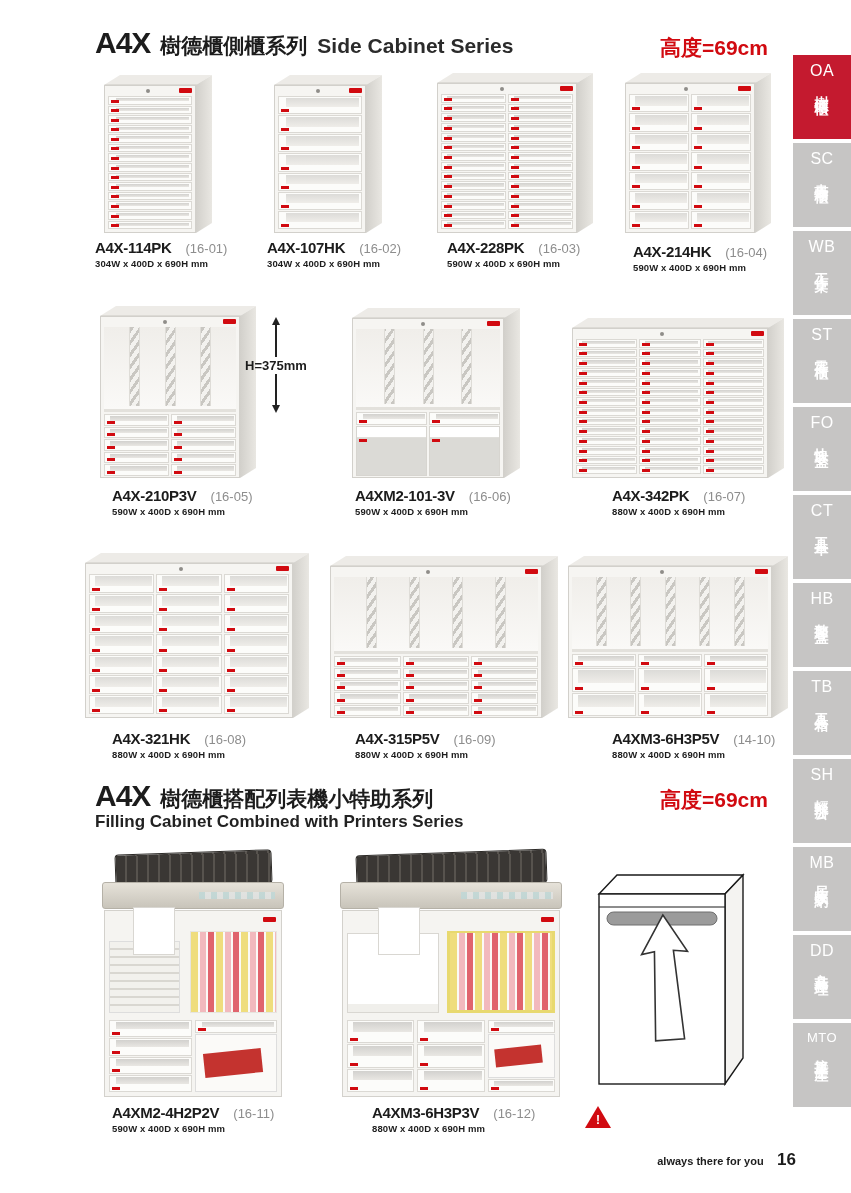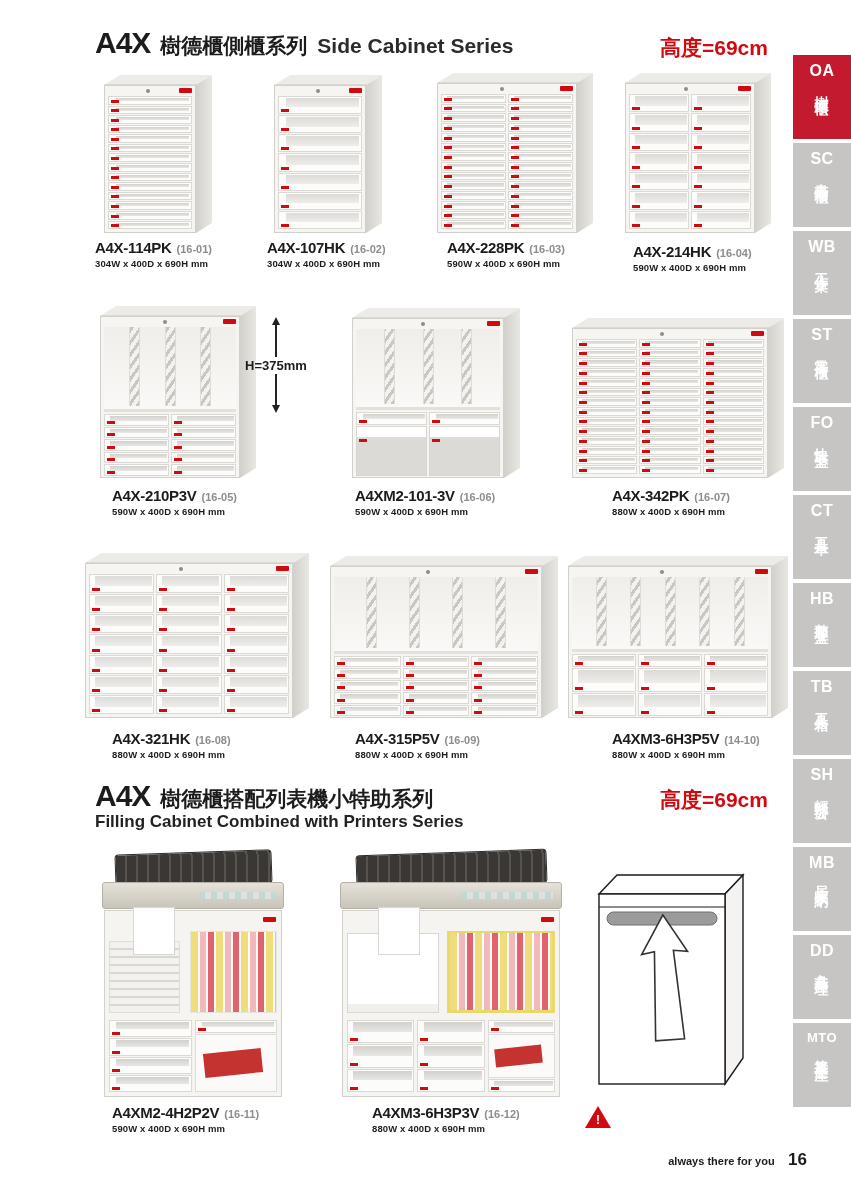--- a/index.html
+++ b/index.html
@@ -16,29 +16,29 @@
   .sec-zh{font-size:21px;font-weight:700}
   .sec-en{font-size:21px;font-weight:700;color:#2b2b2b}
   .sec-en2{position:absolute;font-size:17px;font-weight:800;color:#222}
   .h-note{position:absolute;font-size:21px;font-weight:800;color:var(--hl)}
 
   
   .sidebar{position:absolute;left:793px;top:55px;width:58px}
   .tab{width:58px;height:84px;margin-bottom:4px;background:var(--tab-gray);color:#fff;
        text-align:center;padding-top:7px;cursor:pointer}
   .tab.active{background:var(--accent)}
-  .tab-code{display:block;font-size:16px;font-weight:700;letter-spacing:.5px}
+  .tab-code{display:block;font-size:16px;font-weight:400;letter-spacing:.5px}
   .tab.small-code .tab-code{font-size:13px}
   .tab-zh{display:inline-block;writing-mode:vertical-rl;text-orientation:upright;
           font-size:14px;font-weight:700;letter-spacing:3px;margin-top:2px}
 
   
   .cap{position:absolute;white-space:nowrap}
   .cap .model{font-size:15px;font-weight:800;letter-spacing:-.3px}
-  .cap .ref{font-size:11px;font-weight:700;color:var(--ref-gray);margin-left:5px}
+  .cap .ref{font-size:13px;font-weight:400;color:var(--ref-gray);margin-left:14px}
   .cap .size{font-size:9.5px;font-weight:800;letter-spacing:.1px;margin-top:1px}
 
   
   .fig{position:absolute}
   .cab{position:relative;width:100%;height:100%}
   .cab-topface{position:absolute;top:0;left:0;width:100%;background:#edebe7;border-bottom:1px solid #dcdad5}
   .cab-side{position:absolute;top:0;background:linear-gradient(to right,#d2d0cb,#e9e7e2)}
   .cab-front{position:absolute;left:0;background:#f6f5f2;border:1px solid #d2d0cb}
   .cab-bar{position:relative;height:10px}
   .lock{position:absolute;left:45%;top:3px;width:4px;height:4px;border-radius:50%;background:#8f8d89}
@@ -94,21 +94,21 @@
                background:var(--folder-red);transform:rotate(-6deg)}
 
   
   .notice{position:absolute;display:flex;gap:8px;align-items:flex-start}
   .warn-tri{position:relative;width:26px;height:22px;margin-top:4px;flex:0 0 auto;
             background:var(--hl);clip-path:polygon(50% 0,100% 100%,0 100%)}
   .warn-tri span{position:absolute;left:0;right:0;bottom:1px;text-align:center;color:#fff;
                  font-weight:800;font-size:12px}
   .notice-lines{font-size:13.5px;font-weight:800;line-height:1.5;white-space:nowrap}
 
-  .footer{position:absolute;top:1150px;left:15px;width:792px;text-align:right}
+  .footer{position:absolute;top:1150px;left:4px;width:792px;text-align:right}
   .footer .tag{font-size:11px;font-weight:800}
   .footer .pg{font-size:17px;font-weight:800;margin-left:9px}
 
   .diagram{position:absolute}
 </style>
 </head>
 <body>
 
 <div id="page">
 

